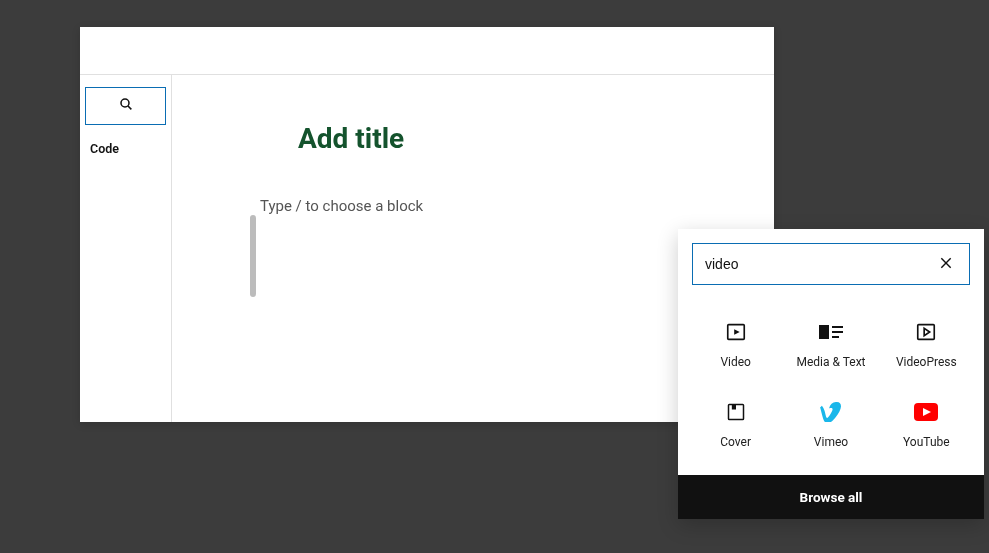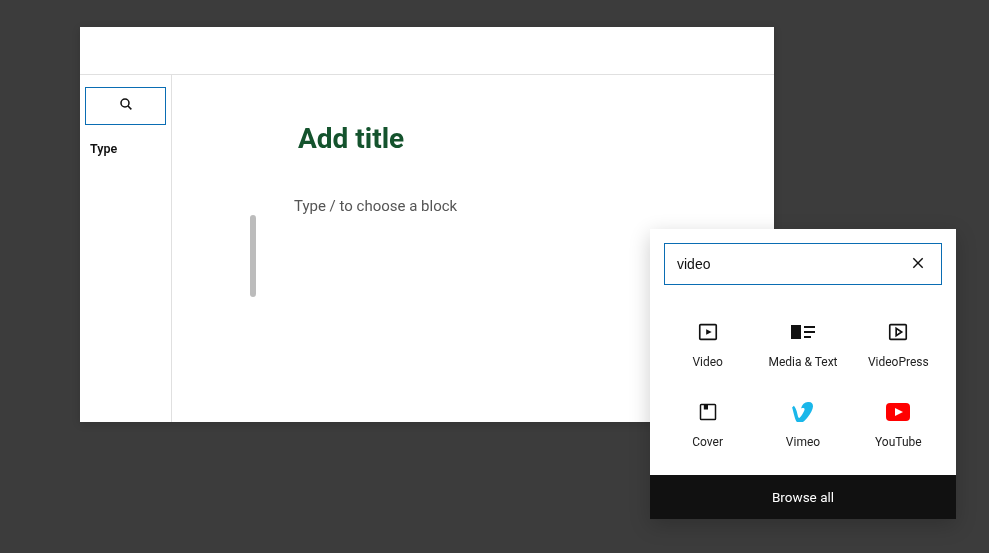--- a/index.html
+++ b/index.html
@@ -97,27 +97,27 @@
       font-size: 28px;
       font-weight: 700;
       color: #14532d;
       margin-top: 19px;
       margin-left: 80px;
     }
     .body-placeholder {
       font-size: 15px;
       color: #555;
       margin-top: 42px;
-      margin-left: 76px;
+      margin-left: 42px;
     }
 
     
     .inserter {
       position: absolute;
-      left: 650px;
+      left: 678px;
       top: 229px;
       width: 306px;
       background: #fff;
       box-shadow: 0 6px 20px rgba(0,0,0,0.2);
     }
     .inserter-search-row {
       padding: 14px 14px 10px 14px;
     }
     .inserter-search {
       border: 1.5px solid #0a6db3;
@@ -162,40 +162,40 @@
       font-size: 12px;
       color: #222;
       text-align: center;
     }
     .browse-all {
       background: #111;
       color: #fff;
       text-align: center;
       padding: 14px 0;
       font-size: 13.5px;
-      font-weight: 400;
+      font-weight: 700;
       cursor: pointer;
     }
   </style>
 </head>
 <body>
 
 <div class="editor-window">
   <div class="editor-topbar"></div>
   <div class="editor-body">
     <div class="sidebar">
       <div class="sidebar-search">
         <span class="icon">
           <svg width="16" height="16" viewBox="0 0 24 24" fill="none" stroke="#111" stroke-width="2.3">
               <circle cx="10.5" cy="10.5" r="6"></circle>
               <line x1="20" y1="20" x2="15" y2="15"></line>
             </svg>
         </span>
       </div>
-      <div class="sidebar-section-label">Type</div>
+      <div class="sidebar-section-label">Code</div>
       <div class="sidebar-blocks">
       </div>
     </div>
     <div class="main">
       <div class="title-placeholder">Add title</div>
       <div class="body-placeholder">Type / to choose a block</div>
     </div>
   </div>
   <div class="scrollbar-track">
     <div class="scrollbar-thumb"></div>

